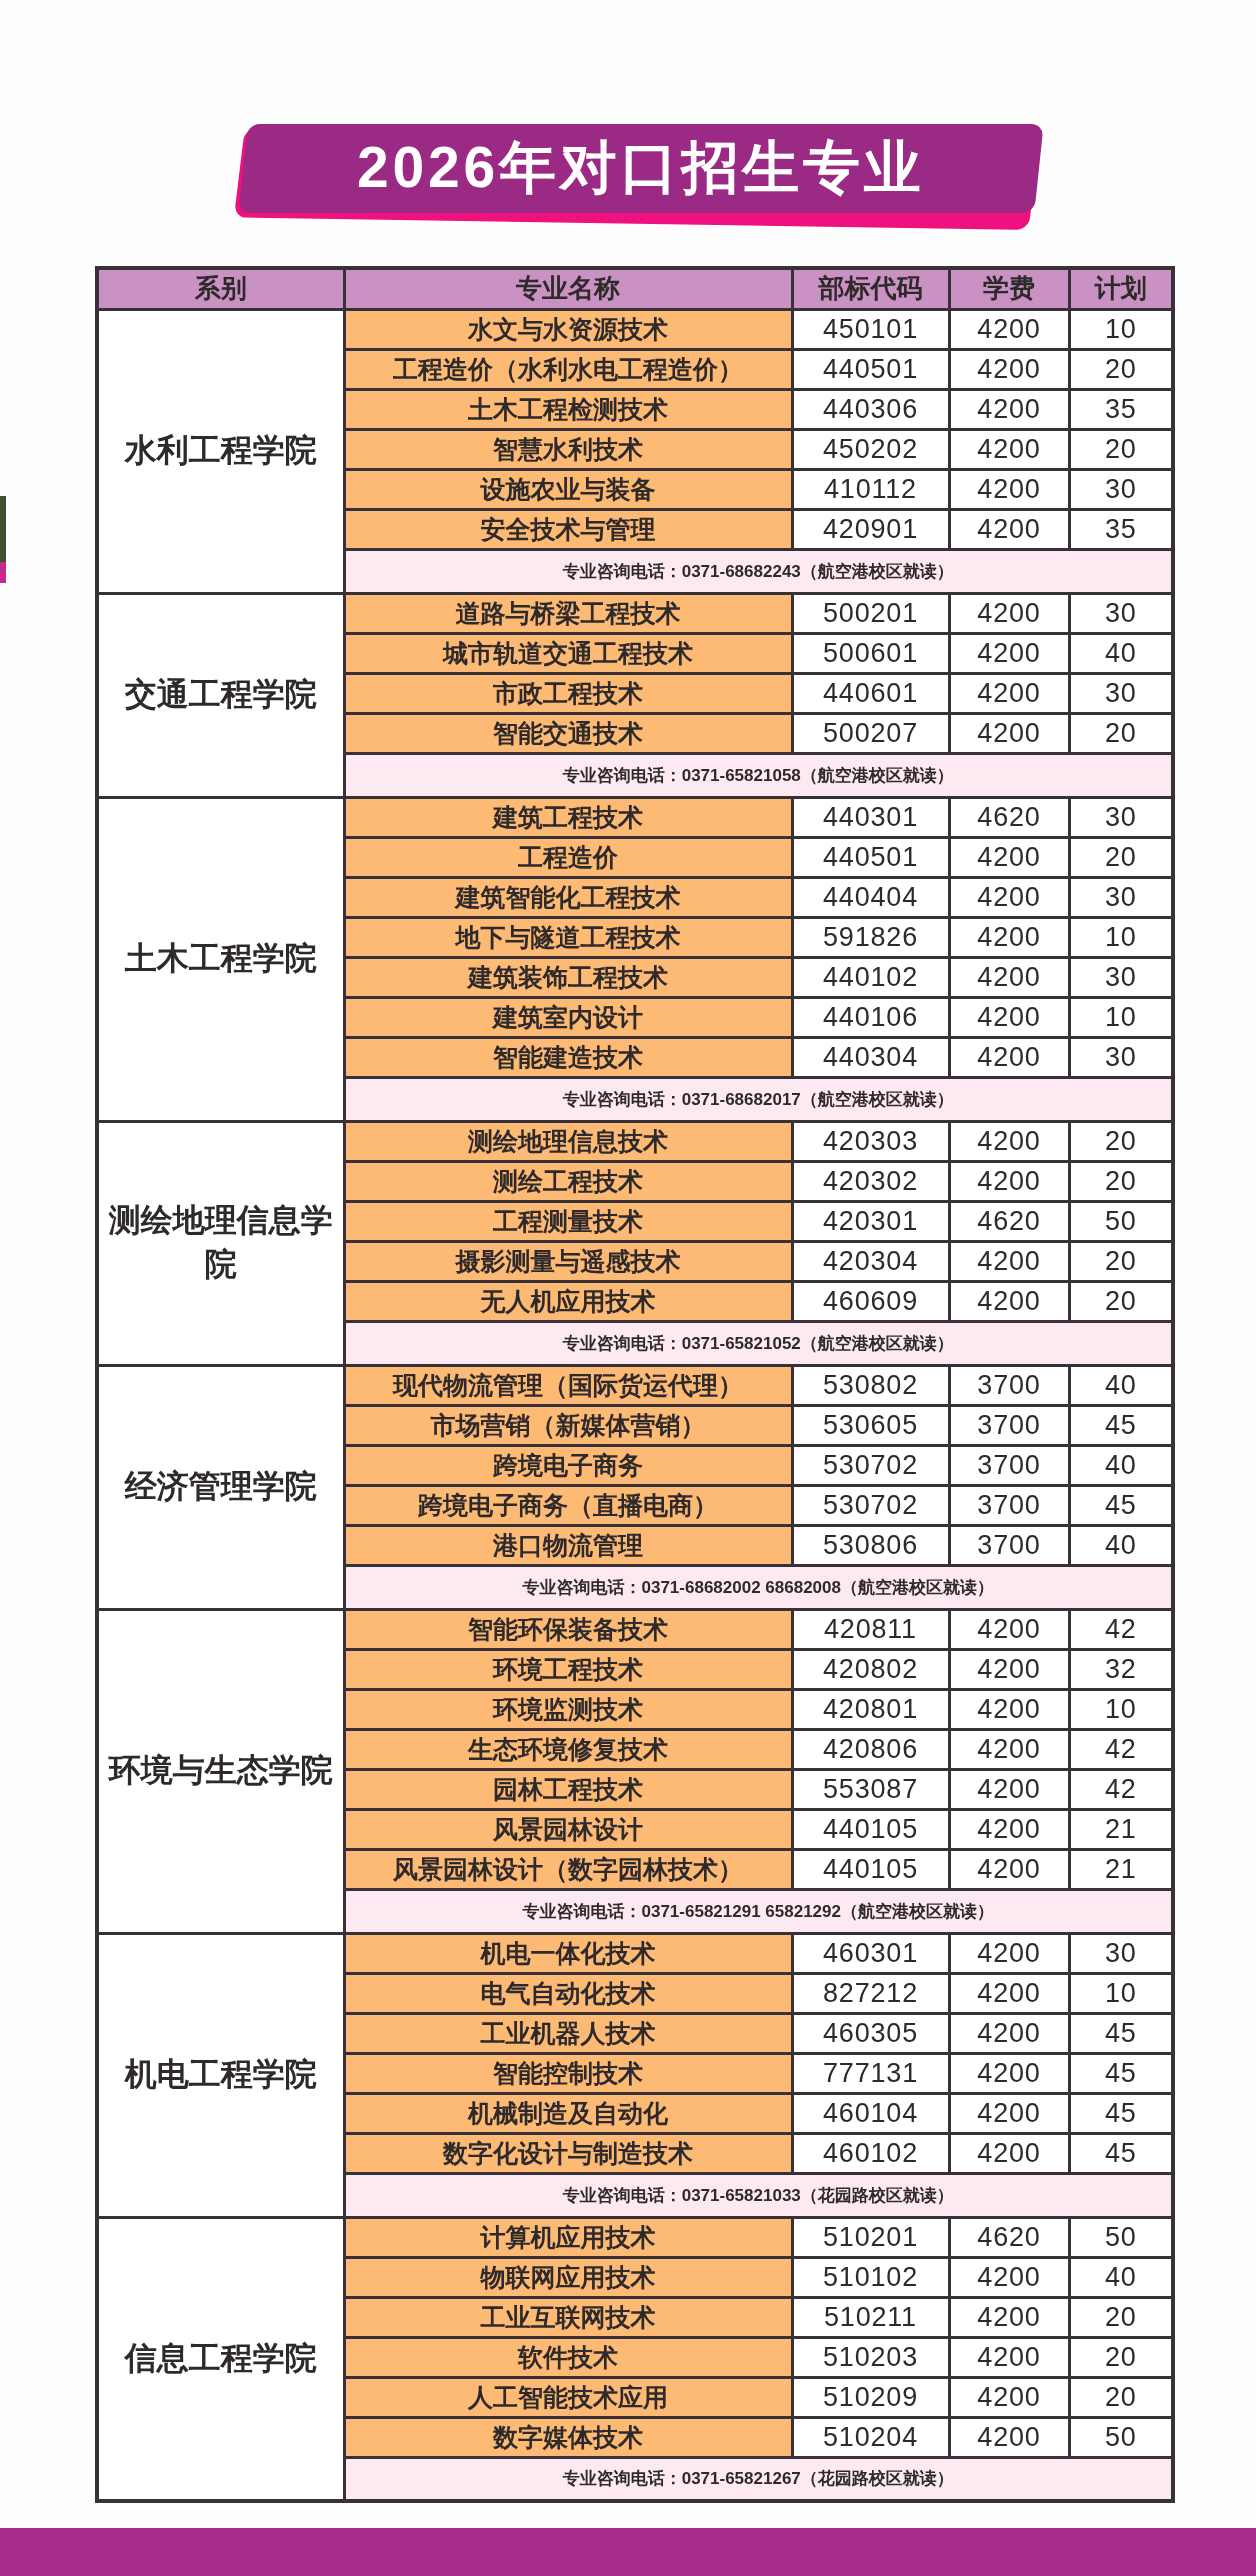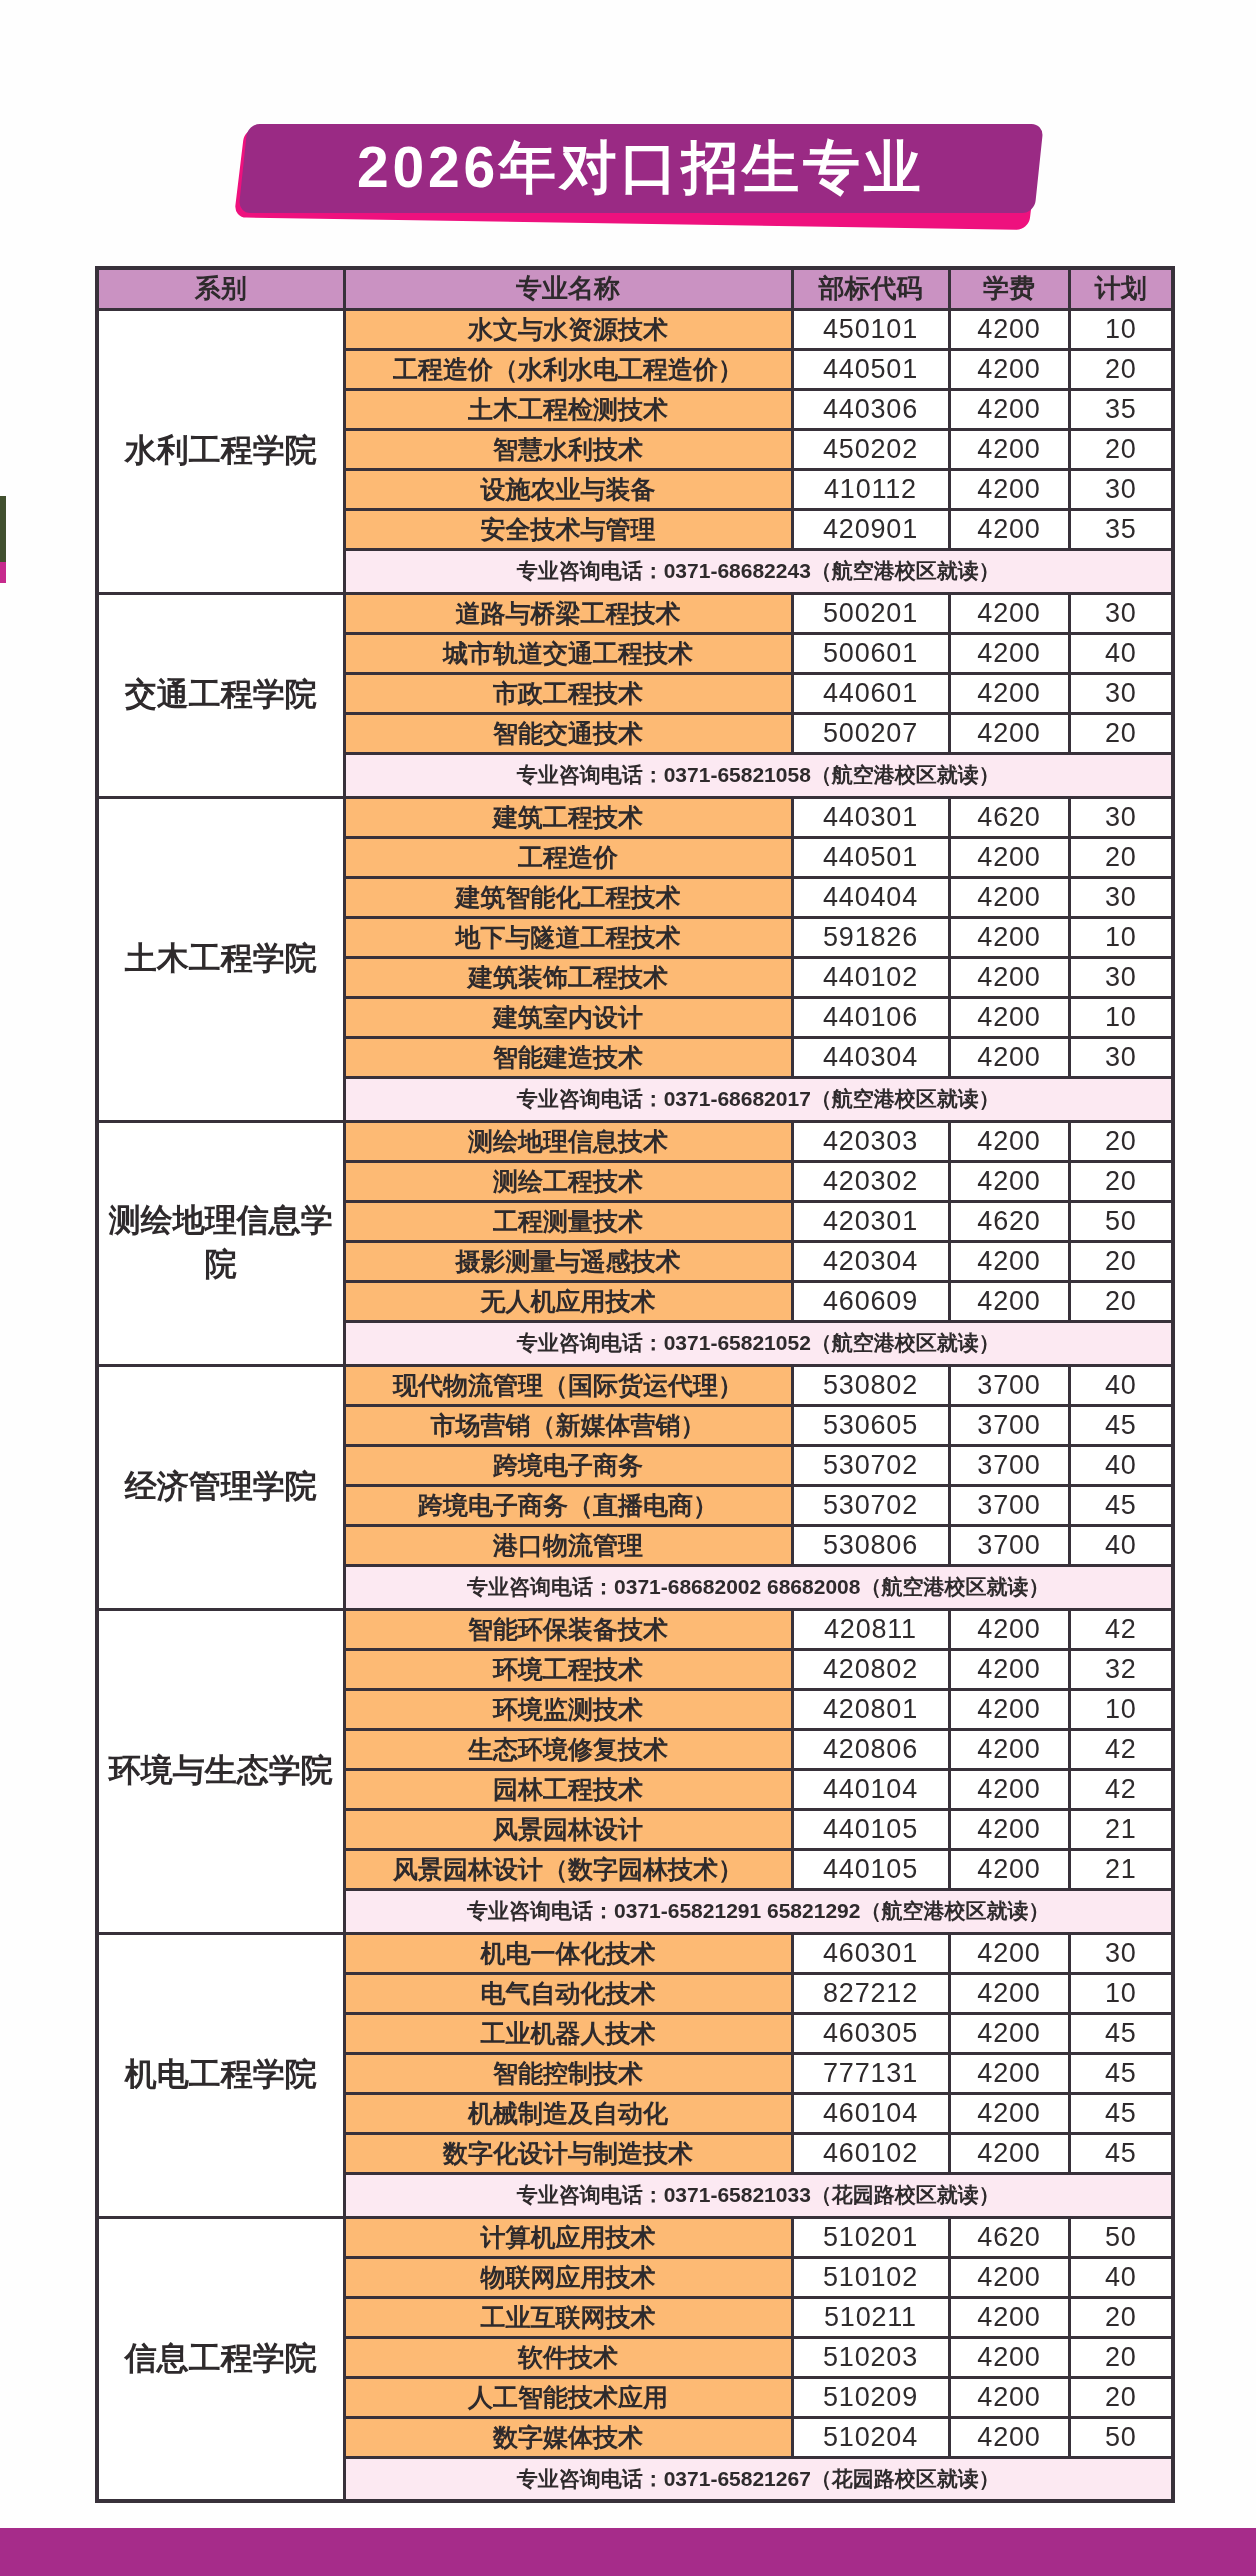--- a/index.html
+++ b/index.html
@@ -27,21 +27,21 @@
   table.enroll{border:4.6px solid var(--border);}
   table.enroll th,table.enroll td{border:3.1px solid var(--border);padding:0;
     text-align:center;vertical-align:middle;color:var(--text);overflow:hidden;}
   thead tr{height:41px;}
   tr.data-row{height:40px;}
   tr.phone-row{height:44px;}
   th{background:var(--header-bg);font-size:26px;font-weight:bold;}
   td.college-cell{font-size:32px;font-weight:bold;background:#ffffff;border-bottom-width:6.1px;}
   td.major{font-size:25px;font-weight:bold;background:#fdba74;}
   td.num{font-size:27px;font-weight:400;background:#ffffff;letter-spacing:0.8px;}
-  td.phone-cell{font-size:21px;font-weight:bold;background:var(--phone-bg);border-bottom-width:6.1px;}
+  td.phone-cell{font-size:17px;font-weight:bold;background:var(--phone-bg);border-bottom-width:6.1px;}
 
   
   .bottom-bar{position:absolute;left:0;top:2528px;width:1257px;height:48px;background:var(--bottom-bar);}
 </style>
 </head>
 <body>
 
 <div class="page">
 
   <div class="edge-green"></div>
@@ -274,21 +274,21 @@
           <td class="num">10</td>
         </tr>
         <tr class="data-row">
           <td class="major">生态环境修复技术</td>
           <td class="num">420806</td>
           <td class="num">4200</td>
           <td class="num">42</td>
         </tr>
         <tr class="data-row">
           <td class="major">园林工程技术</td>
-          <td class="num">440104</td>
+          <td class="num">553087</td>
           <td class="num">4200</td>
           <td class="num">42</td>
         </tr>
         <tr class="data-row">
           <td class="major">风景园林设计</td>
           <td class="num">440105</td>
           <td class="num">4200</td>
           <td class="num">21</td>
         </tr>
         <tr class="data-row">

